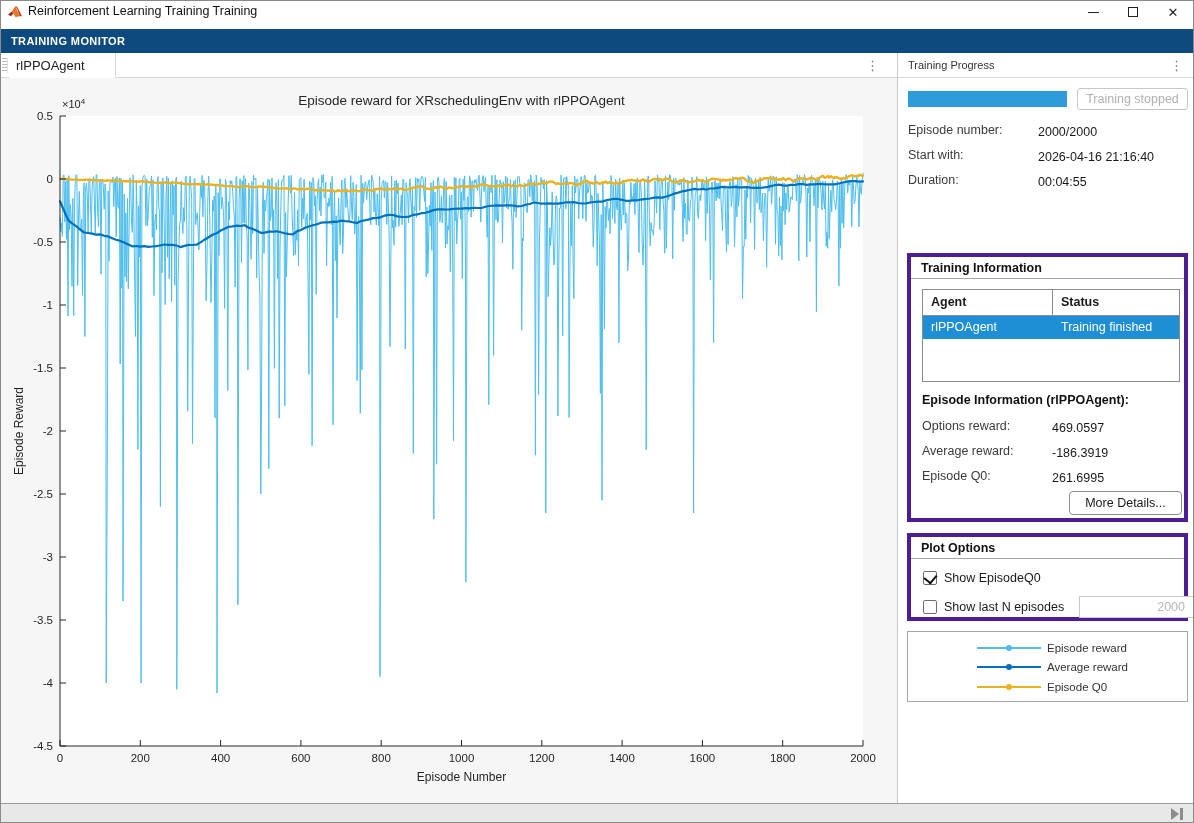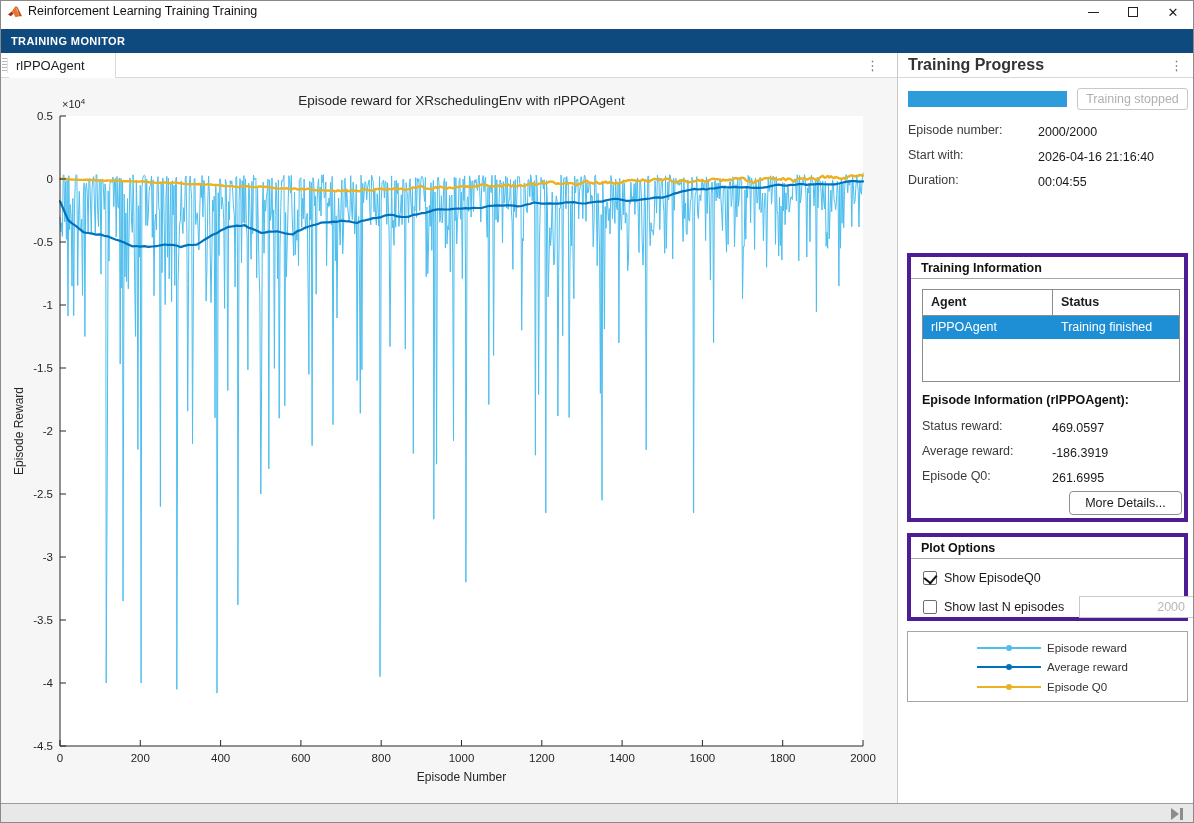--- a/index.html
+++ b/index.html
@@ -27,21 +27,21 @@
   .tab-grip { position:absolute; left:1px; top:5px; width:6px; height:15px;
     background:repeating-linear-gradient(to bottom,#b9b9b9 0 1px,transparent 1px 3px); border-right:1px solid #e3e3e3;}
   .tab { position:absolute; left:8px; top:0; width:107px; height:25px; background:#fff;
     border-right:1px solid #d9d9d9; display:flex; align-items:center; padding-left:7px; font-size:13px; color:#222; }
   .tab-accent { position:absolute; left:8px; top:-4px; width:107px; height:4px; background:#0e4a7d; }
   .kebab { color:#6e6e6e; font-size:13px; line-height:1; padding:2px 6px; cursor:default; }
   .tabrow .kebab { position:absolute; right:12px; top:4px; }
   
   .rp-header { position:absolute; left:897px; top:52px; width:297px; height:25px; background:#fff;
     border-bottom:1px solid #d9d9d9; display:flex; align-items:center; justify-content:space-between; padding:0 6px 0 10px; }
-  .rp-header .rp-title { font-size:16px; color:#333;font-weight:bold; }
+  .rp-header .rp-title { font-size:11px; color:#333; }
   
   .chart-panel { position:absolute; left:0; top:77px; width:896px; height:725px; background:#f6f6f6; }
   .vdivider { position:absolute; left:896px; top:52px; width:1px; height:750px; background:#c9c9c9; }
   .side-panel { position:absolute; left:897px; top:77px; width:297px; height:725px; background:#fff; }
   
   .progress-track { position:absolute; left:10px; top:13px; width:159px; height:16px; background:#fff; }
   .progress-fill { height:100%; width:0; }
   .btn-stopped { position:absolute; left:179px; top:10px; width:111px; height:22px; border:1px solid #c8c8c8;
     border-radius:3px; background:#fff; color:#b0b0b0; font-size:12.5px; font-family:inherit; text-align:center; }
   
@@ -219,21 +219,21 @@
           <div class="th c1">Agent</div>
           <div class="th c2">Status</div>
         </div>
         <div class="trow selected" id="agent-row" style="background: rgb(30, 143, 213);">
           <div class="td c1">rlPPOAgent</div>
           <div class="td c2">Training finished</div>
         </div>
       </div>
       <div class="ep-info-title" style="top:136px">Episode Information (rlPPOAgent):</div>
       <div class="fieldrow" style="left:11px; top:162px">
-        <span class="flabel">Status reward:</span>
+        <span class="flabel">Options reward:</span>
         <span class="fvalue">469.0597</span>
       </div>
       <div class="fieldrow" style="left:11px; top:187px">
         <span class="flabel">Average reward:</span>
         <span class="fvalue">-186.3919</span>
       </div>
       <div class="fieldrow" style="left:11px; top:212px">
         <span class="flabel">Episode Q0:</span>
         <span class="fvalue">261.6995</span>
       </div>

